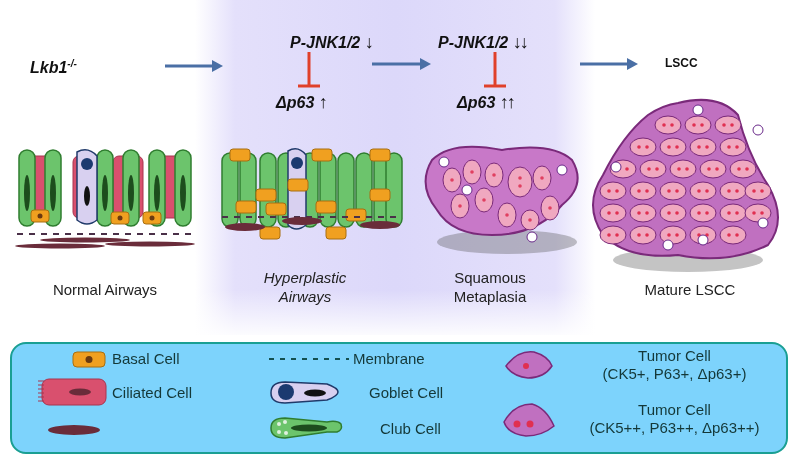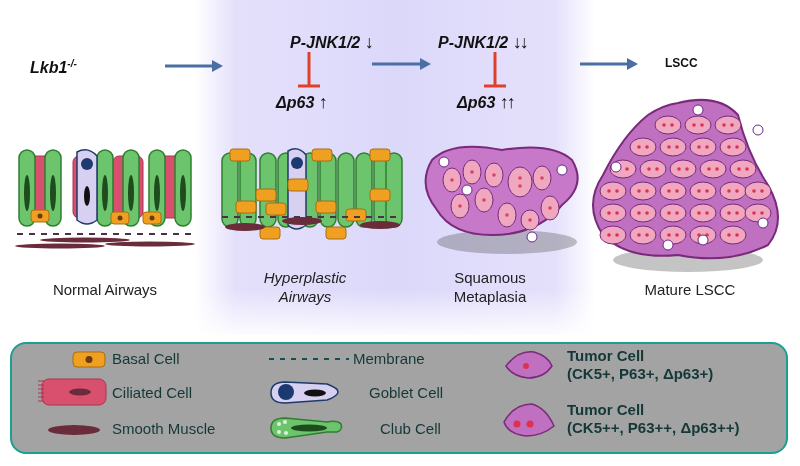--- a/index.html
+++ b/index.html
@@ -6,23 +6,23 @@
   body { width:800px; height:466px; position:relative; overflow:hidden; background:#ffffff; font-family:"Liberation Sans", sans-serif; }
   .bg-band { position:absolute; left:195px; top:0; width:400px; height:335px;
     background: linear-gradient(90deg, rgba(226,222,250,0) 0%, #e4e0fb 10%, #dcd8fa 50%, #e4e0fb 90%, rgba(226,222,250,0) 100%);
   }
   .bg-band-fade { position:absolute; left:195px; top:290px; width:400px; height:50px;
     background: linear-gradient(180deg, rgba(255,255,255,0) 0%, #ffffff 100%); }
   .abs { position:absolute; }
   .label-bi { font-weight:bold; font-style:italic; font-size:16px; color:#111; white-space:nowrap; }
   .label-b { font-weight:bold; font-size:12px; color:#111; }
   .stage-label { position:absolute; font-size:15px; color:#222; text-align:center; line-height:19px; white-space:pre-line; }
-  .legend { position:absolute; left:10px; top:342px; width:778px; height:112px; background:#a3a3a3; border:2px solid #1a9f93; border-radius:16px; box-sizing:border-box; }
+  .legend { position:absolute; left:10px; top:342px; width:778px; height:112px; background:#7dd3fc; border:2px solid #1a9f93; border-radius:16px; box-sizing:border-box; }
   .legend-text { position:absolute; font-size:15px; color:#143838; white-space:nowrap; }
-  .legend-text.center { line-height:18px;font-weight:bold; }
+  .legend-text.center { text-align:center; line-height:18px; }
   svg { position:absolute; overflow:visible; }
 </style>
 </head>
 <body>
 
 <div class="bg-band"></div>
 <div class="bg-band-fade"></div>
 
 <div class="abs label-bi" style="left:30px; top:58px;">
   <span>Lkb1</span><sup style="font-size:10px;">-/-</sup>
@@ -310,21 +310,20 @@
         <line x1="6" y1="49" x2="12" y2="49"></line>
           <line x1="6" y1="53" x2="12" y2="53"></line>
           <line x1="6" y1="57" x2="12" y2="57"></line>
       </g>
       <ellipse cx="48" cy="48" rx="11" ry="3.5" fill="#6a2c3a"></ellipse>
     </g>
     <ellipse cx="42" cy="86" rx="26" ry="5" fill="#6a2c3a"></ellipse>
   </svg>
   <div class="legend-text" style="left:100px; top:6px;">Basal Cell</div>
   <div class="legend-text" style="left:100px; top:40px;">Ciliated Cell</div>
-  <div class="legend-text" style="left:100px; top:76px;">Smooth Muscle</div>
 
   <svg width="90" height="110" style="left:255px; top:0;">
     <line x1="2" y1="15" x2="82" y2="15" stroke="#145050" stroke-width="2" stroke-dasharray="5,6"></line>
     <g>
       <path d="M4,49 Q4,38 18,38 L60,40 Q82,48 60,56 L18,59 Q4,59 4,49 Z" fill="#d8d0f0" stroke="#203a6a" stroke-width="1.5"></path>
       <circle cx="19" cy="48" r="8" fill="#1b3a70"></circle>
       <ellipse cx="48" cy="49" rx="11" ry="3.5" fill="#111"></ellipse>
     </g>
     <g>
       <path d="M4,84 Q4,74 18,74 L60,78 Q70,76 74,80 Q76,86 70,88 L60,88 L18,94 Q4,94 4,84 Z" fill="#6cc46c" stroke="#2f7d2f" stroke-width="1.5"></path>

